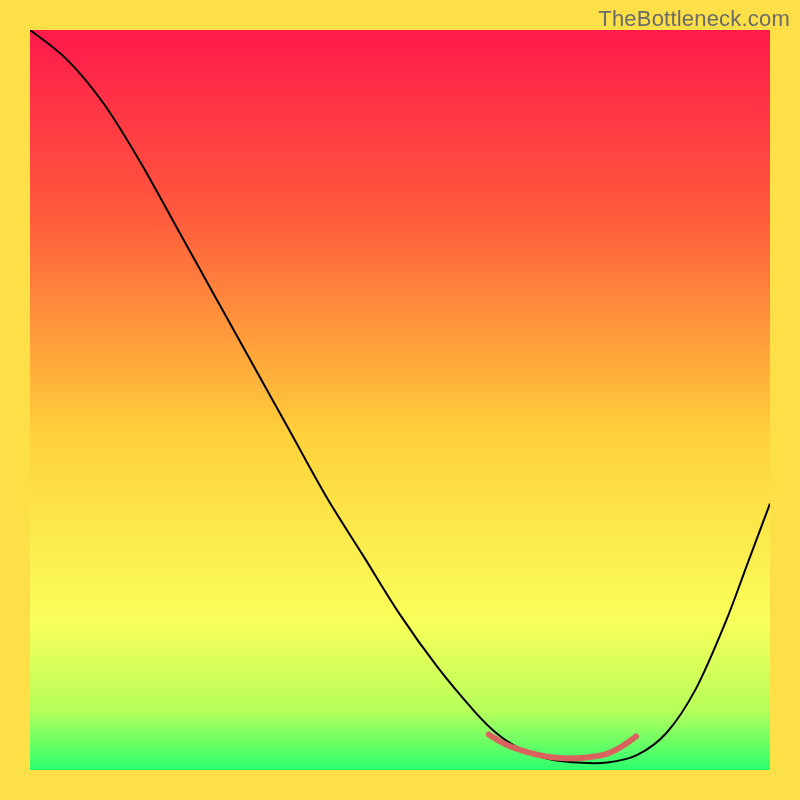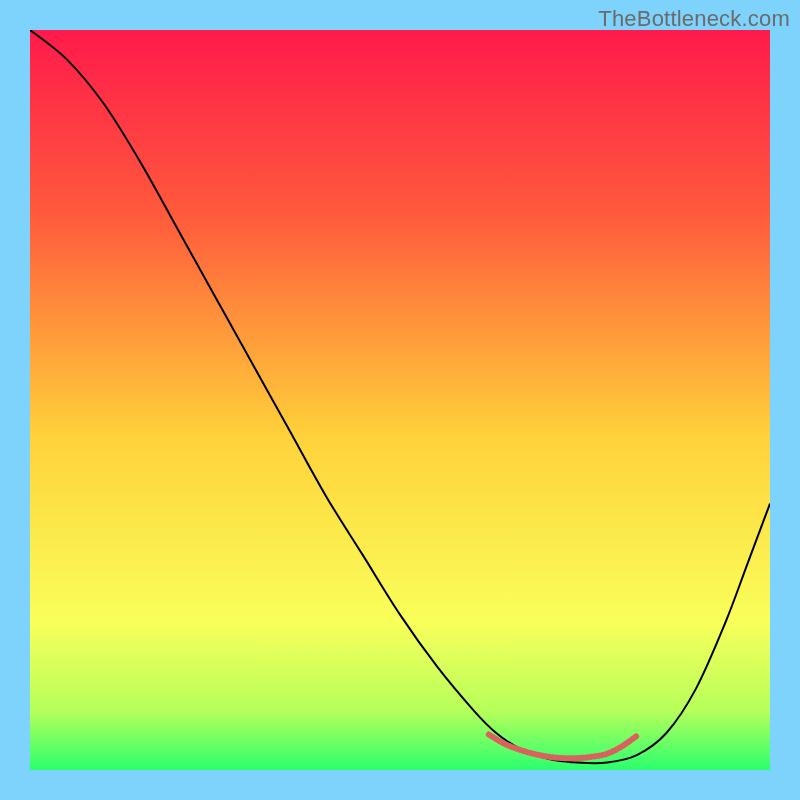--- a/index.html
+++ b/index.html
@@ -8,21 +8,21 @@
     width: 800px;
     height: 800px;
     background: #000;
     font-family: Arial, Helvetica, sans-serif;
     overflow: hidden;
   }
   .frame {
     position: relative;
     width: 800px;
     height: 800px;
-    background: #7dd3fc;
+    background: #fde047;
   }
   .watermark {
     position: absolute;
     top: 6px;
     right: 10px;
     color: #6b6b6b;
     font-size: 22px;
     font-weight: 500;
     letter-spacing: 0.2px;
     z-index: 5;

